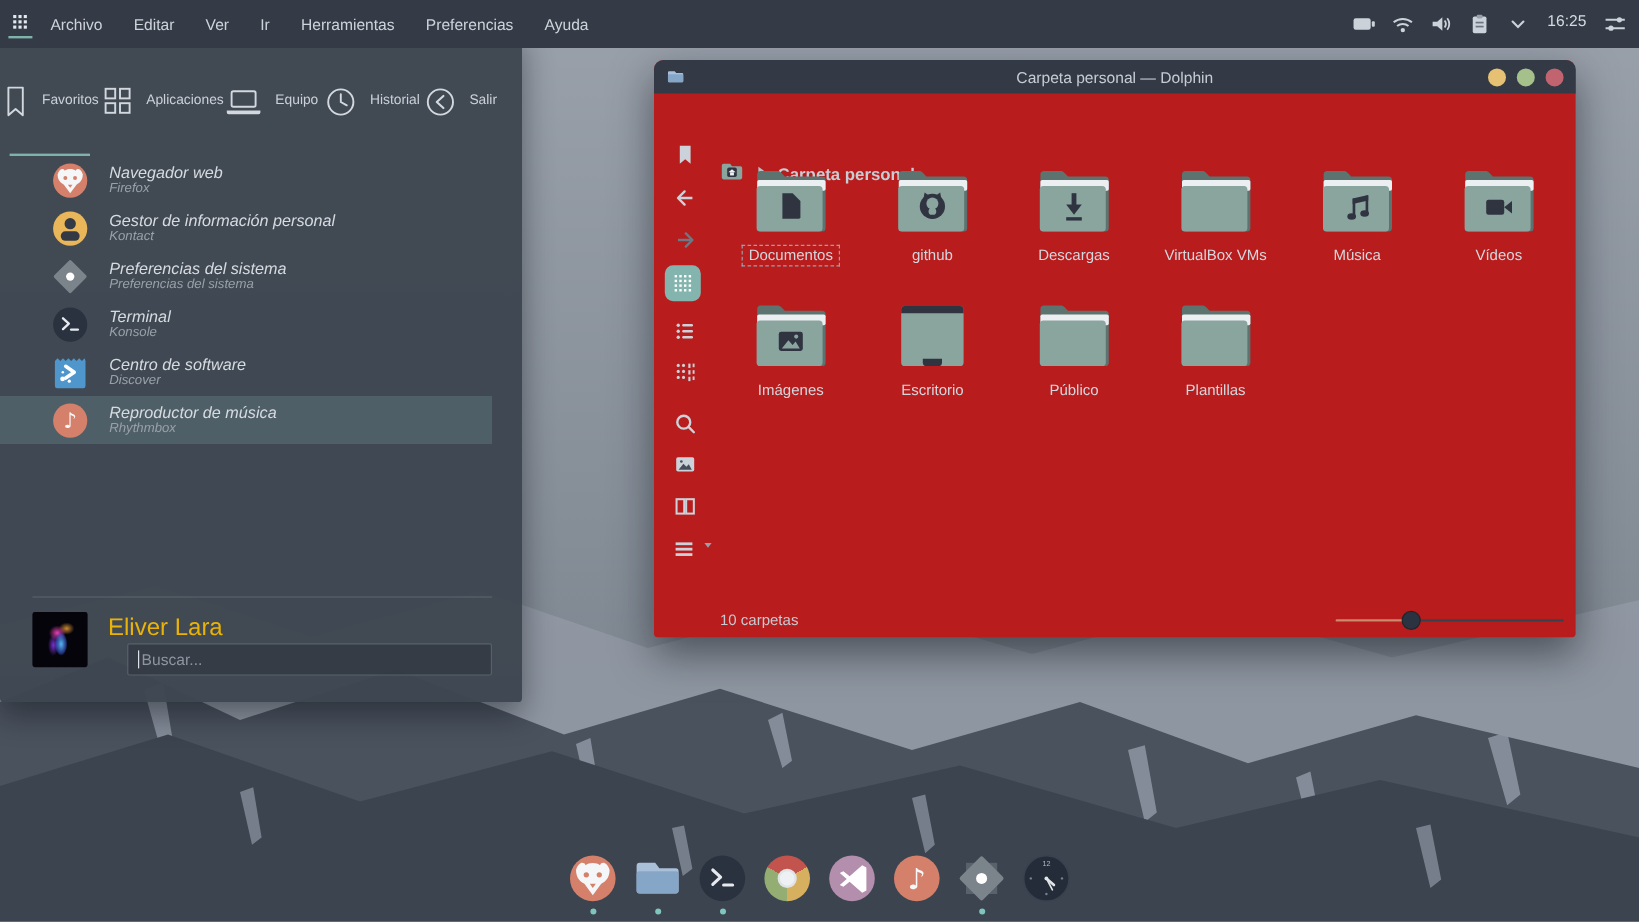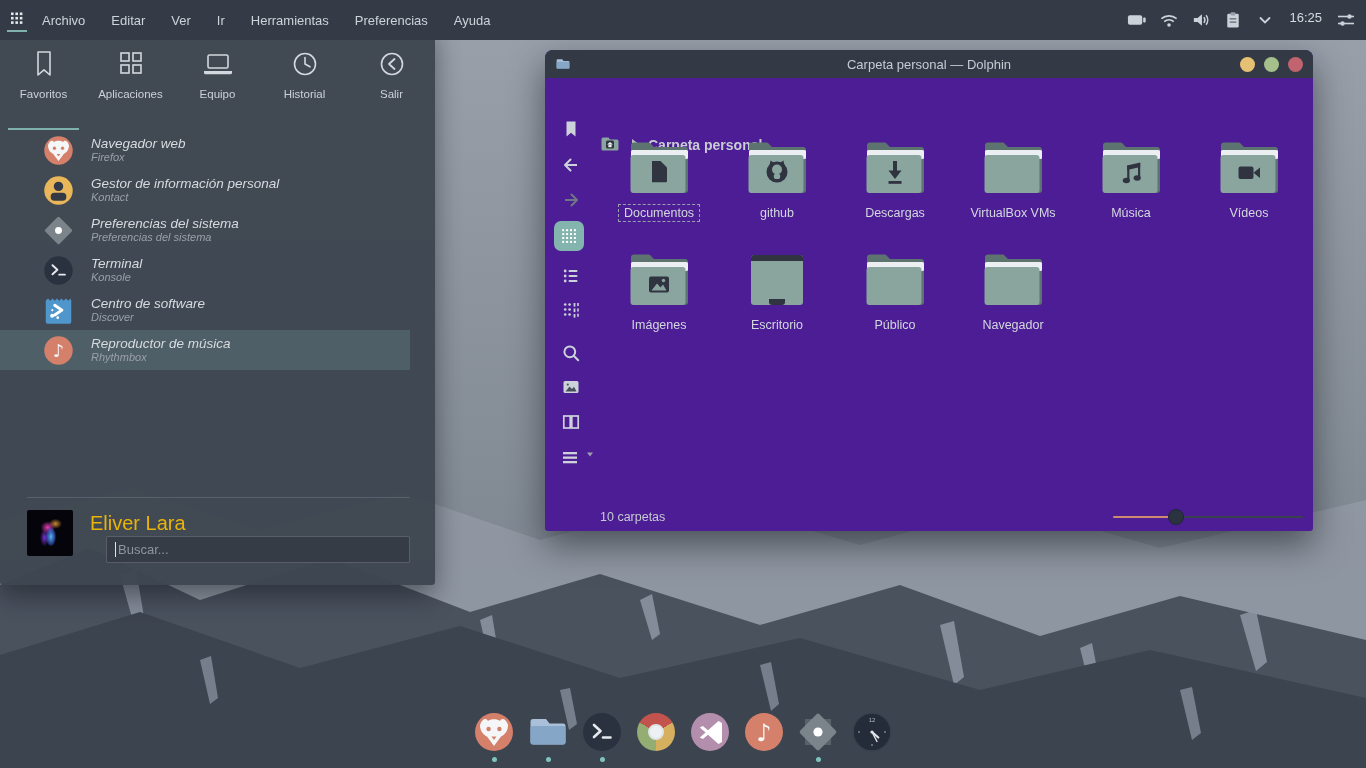--- a/index.html
+++ b/index.html
@@ -16,21 +16,21 @@
   .menus{display:flex;gap:26px;margin-left:8px;}
   .menu-item{cursor:default;}
   .tray{margin-left:auto;display:flex;align-items:flex-start;gap:12px;padding-right:10px;}
   .tray .ticon{display:flex;align-items:center;justify-content:center;width:20px;height:20px;}
   .clock-text{font-size:13px;color:#d6dbe1;margin:0 2px;}
   
   .launcher{position:absolute;left:0;top:25px;width:435px;height:560px;
             background:rgba(62,70,81,.97);z-index:20;border-radius:0 0 3px 3px;
             box-shadow:0 10px 26px rgba(10,14,20,.45);}
   .tabs{position:absolute;left:0;top:14px;width:435px;height:82px;display:flex;}
-  .tab{flex:1;display:flex;flex-direction:column;align-items:center;justify-content:flex-start;
+  .tab{flex:1;display:flex;flex-direction:row;align-items:center;justify-content:flex-start;
        gap:9px;color:#ccd1d8;font-size:11.5px;position:relative;padding-top:8px;cursor:pointer;}
   .tab .ticn{height:32px;display:flex;align-items:flex-end;}
   .tab .tab-ul{position:absolute;left:8px;right:8px;bottom:-9px;height:2px;background:#7fb2ab;}
   .applist{position:absolute;left:0;top:105px;width:435px;font-style:italic;}
   .app-row{height:40px;display:flex;align-items:center;padding-left:42px;gap:16px;cursor:pointer;}
   .app-row.selected{background:rgba(110,138,140,.35);margin-right:25px;}
   .app-icn{width:33px;height:33px;flex:0 0 33px;display:flex;align-items:center;justify-content:center;}
   .app-txt{display:flex;flex-direction:column;line-height:1.15;}
   .app-title{font-size:13.5px;color:#d7dbe0;}
   .app-sub{font-size:11px;color:#99a0a9;}
@@ -43,21 +43,21 @@
       radial-gradient(10px 9px at 45% 38%, rgba(255,70,200,.9), transparent 70%),
       radial-gradient(9px 7px at 62% 30%, rgba(255,170,60,.8), transparent 72%),
       radial-gradient(6px 12px at 38% 60%, rgba(150,60,255,.8), transparent 75%);}
   .username{position:absolute;left:63px;top:2px;font-size:20px;color:#eab308;}
   .searchbox{position:absolute;left:79px;top:26px;right:0;height:27px;background:rgba(46,52,62,.6);
              border:1px solid rgba(130,138,150,.45);border-radius:2px;color:#8d95a0;font-size:13px;
              display:flex;align-items:center;padding-left:8px;box-sizing:border-box;}
   .searchbox .caret{width:1px;height:15px;background:#dfe3e8;margin-right:2px;}
   
   .window{position:absolute;left:545px;top:50px;width:768px;height:481px;z-index:10;
-          background:#4c1d95;border-radius:8px 8px 3px 3px;
+          background:#b91c1c;border-radius:8px 8px 3px 3px;
           box-shadow:0 14px 34px rgba(10,14,20,.5);}
   .titlebar{position:absolute;left:0;top:0;right:0;height:28px;background:#333a45;border-radius:8px 8px 0 0;
             display:flex;align-items:center;}
   .titlebar .wicon{margin-left:10px;display:flex;}
   .title-text{position:absolute;left:0;right:0;text-align:center;font-size:13px;color:#c6ccd4;pointer-events:none;}
   .controls{margin-left:auto;display:flex;gap:9px;padding-right:10px;z-index:2;}
   .ctrl{width:15px;height:15px;border-radius:50%;cursor:pointer;}
   .breadcrumb{position:absolute;left:55px;top:36px;height:22px;display:flex;align-items:center;gap:9px;margin-top:48px;}
   .crumb-label{font-size:14px;font-weight:700;color:#c8cdd4;}
   .vtools{position:absolute;left:0;top:28px;width:52px;bottom:28px;}
@@ -559,21 +559,21 @@
             <path d="M6.5 14 h49 a3 3 0 0 1 3 3 v32 a3 3 0 0 1 -3 3 h-49 a3 3 0 0 1 -3 -3 V17 a3 3 0 0 1 3 -3 Z" fill="#8aa49e"></path>
           </svg></span>
      <span class="flabel">Público</span>
    </div>
       <div class="folder-item">
      <span class="fsvg"><svg width="64" height="54" viewBox="0 0 64 54">
             <path d="M7 1.5 h14 c1.2 0 2.2 .5 3 1.4 L27 6 h31 a3 3 0 0 1 3 3 v40 a3 3 0 0 1 -3 3 H7 a3 3 0 0 1 -3 -3 V4.5 a3 3 0 0 1 3 -3 Z" fill="#5d7370"></path>
             <rect x="4" y="9" width="57" height="9" rx="1.5" fill="#eceff2"></rect>
             <path d="M6.5 14 h49 a3 3 0 0 1 3 3 v32 a3 3 0 0 1 -3 3 h-49 a3 3 0 0 1 -3 -3 V17 a3 3 0 0 1 3 -3 Z" fill="#8aa49e"></path>
           </svg></span>
-     <span class="flabel">Navegador</span>
+     <span class="flabel">Plantillas</span>
    </div>
     </div>
   <div class="statusbar">
     <span class="status-text">10 carpetas</span>
     <span class="zoom-slider">
       <span class="zs-track"></span>
       <span class="zs-fill" id="zs-fill" style="width: 33%;"></span>
       <span class="zs-handle" id="zs-handle" style="left: calc(33% - 8px);"></span>
     </span>
   </div>

